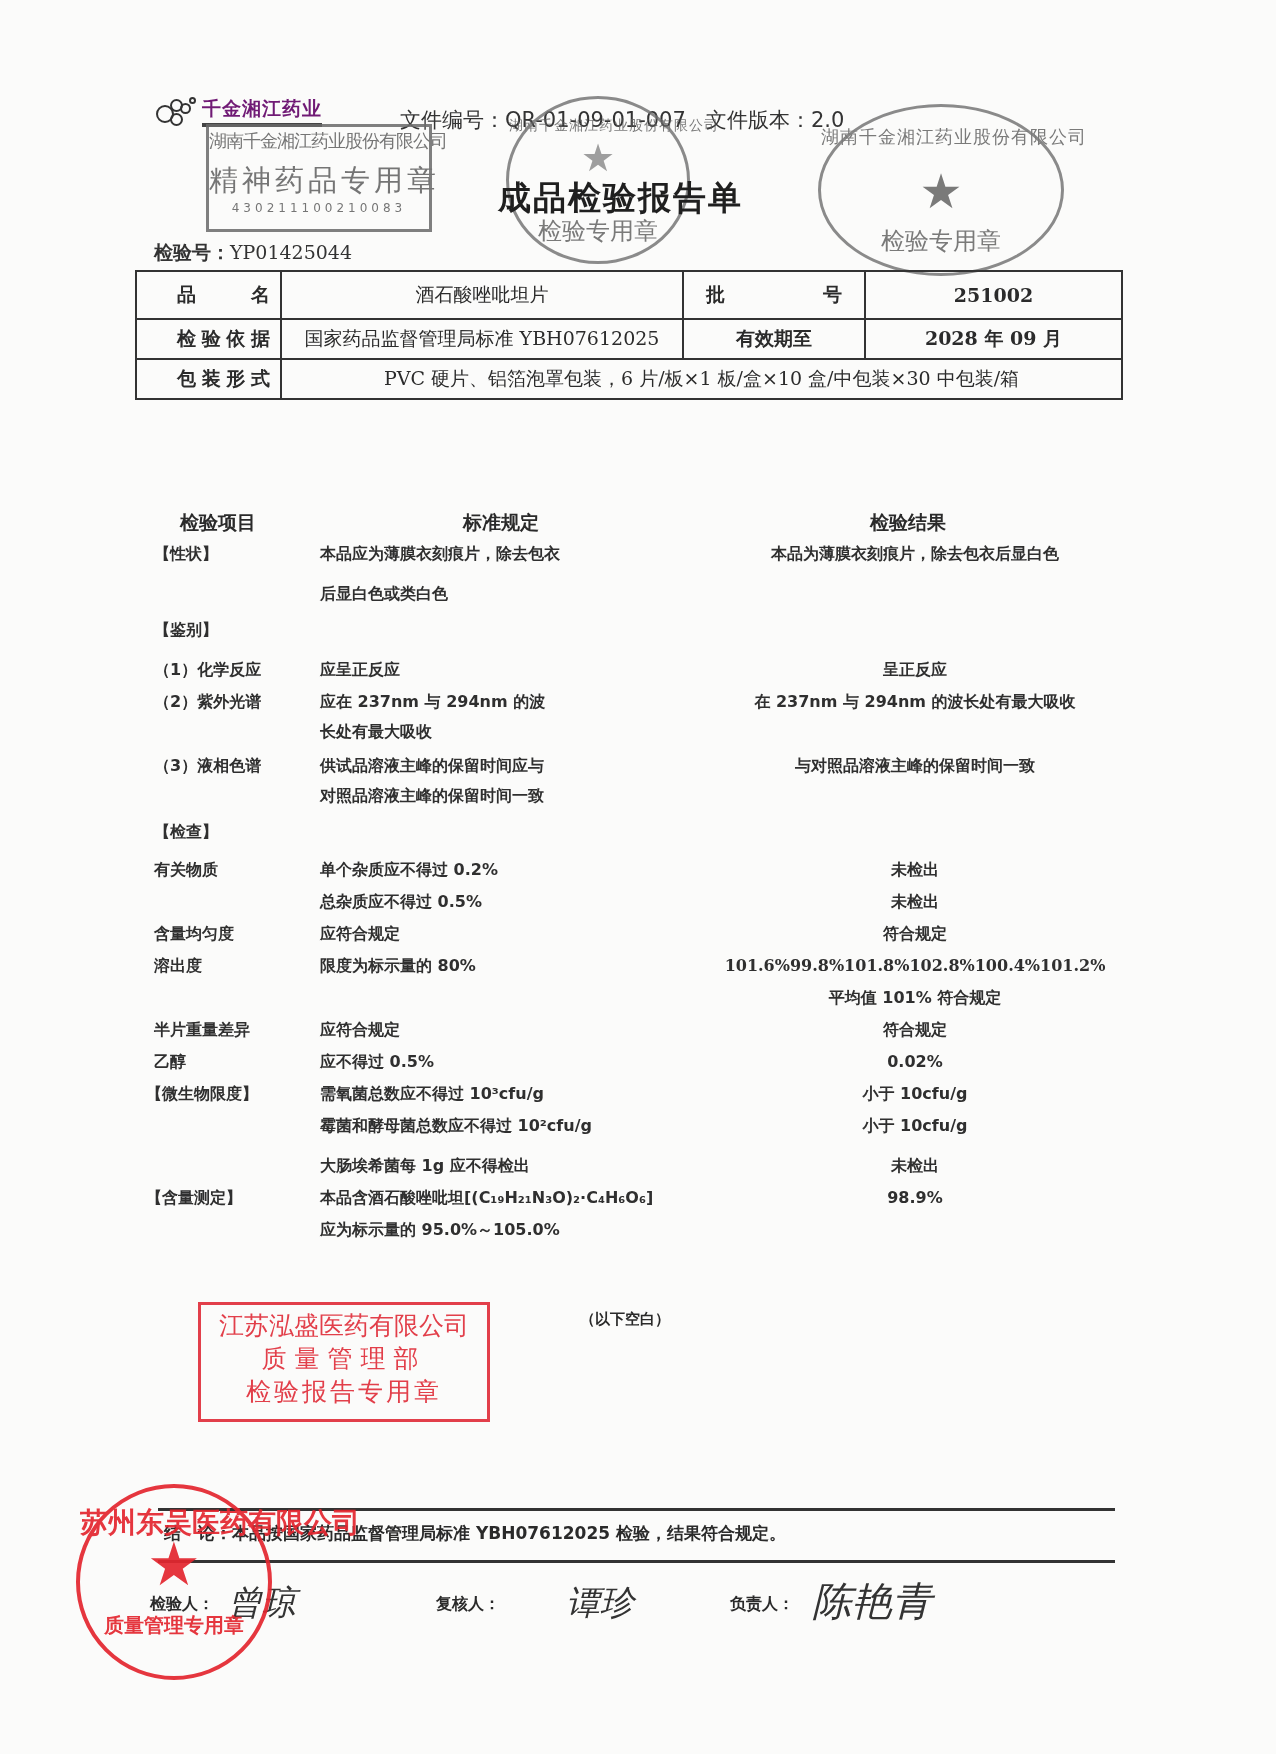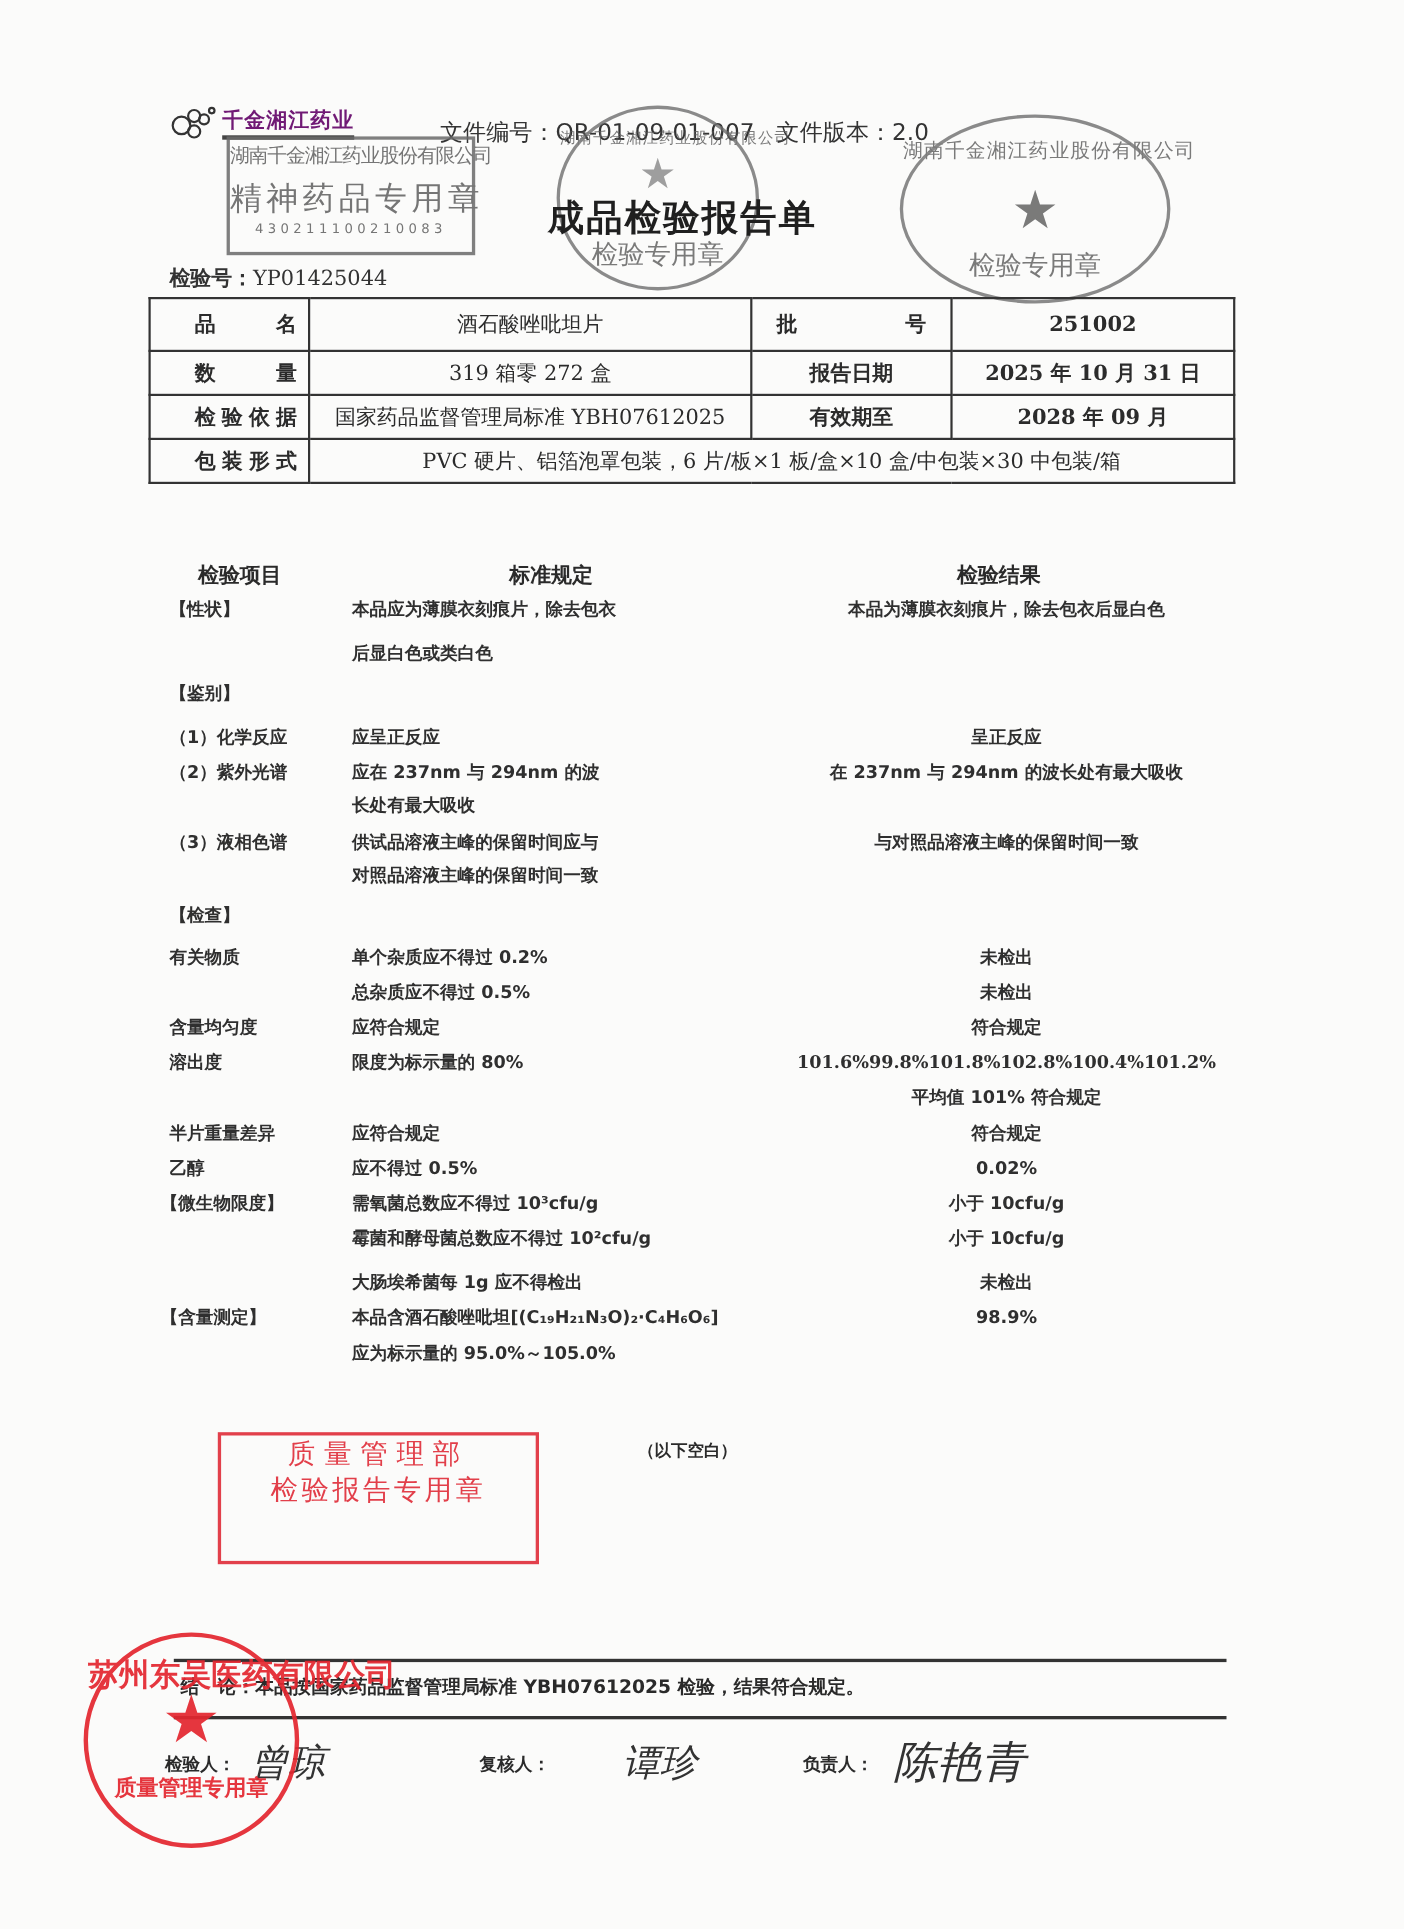--- a/index.html
+++ b/index.html
@@ -125,26 +125,20 @@
 
 <table class="info">
   <tbody>
       <tr>
     <td class="lbl">品名</td>
     <td class="val">酒石酸唑吡坦片</td>
     <td class="lbl2" style="text-align:justify;text-align-last:justify;padding:4px 22px;">批号</td>
     <td class="valr">251002</td>
   </tr>
   <tr>
-    <td class="lbl">数量</td>
-    <td class="val">319 箱零 272 盒</td>
-    <td class="lbl2">报告日期</td>
-    <td class="valr">2025 年 10 月 31 日</td>
-  </tr>
-  <tr>
     <td class="lbl">检验依据</td>
     <td class="val">国家药品监督管理局标准 YBH07612025</td>
     <td class="lbl2">有效期至</td>
     <td class="valr">2028 年 09 月</td>
   </tr>
   <tr>
     <td class="lbl">包装形式</td>
     <td class="val" colspan="3">PVC 硬片、铝箔泡罩包装，6 片/板×1 板/盒×10 盒/中包装×30 中包装/箱</td>
   </tr>
 </tbody>
@@ -217,20 +211,21 @@
   <div class="abs res" style="top:1156px;">未检出</div>
 
   <div class="abs item" style="top:1188px;left:146px;">【含量测定】</div>
   <div class="abs std" style="top:1188px;">本品含酒石酸唑吡坦[(C₁₉H₂₁N₃O)₂·C₄H₆O₆]</div>
   <div class="abs res" style="top:1188px;">98.9%</div>
 
   <div class="abs std" style="top:1220px;">应为标示量的 95.0%～105.0%</div>
 </div>
 
 <div class="abs stamp-red-rect">
+  <div class="l1">江苏泓盛医药有限公司</div>
   <div class="l2">质量管理部</div>
   <div class="l3">检验报告专用章</div>
 </div>
 <div class="abs blank-note">（以下空白）</div>
 
 <div class="rule" style="top:1508px;"></div>
 <div class="abs conclusion">
   <span>结　论：</span><span>本品按国家药品监督管理局标准 YBH07612025 检验，结果符合规定。</span>
 </div>
 <div class="rule" style="top:1560px;"></div>

